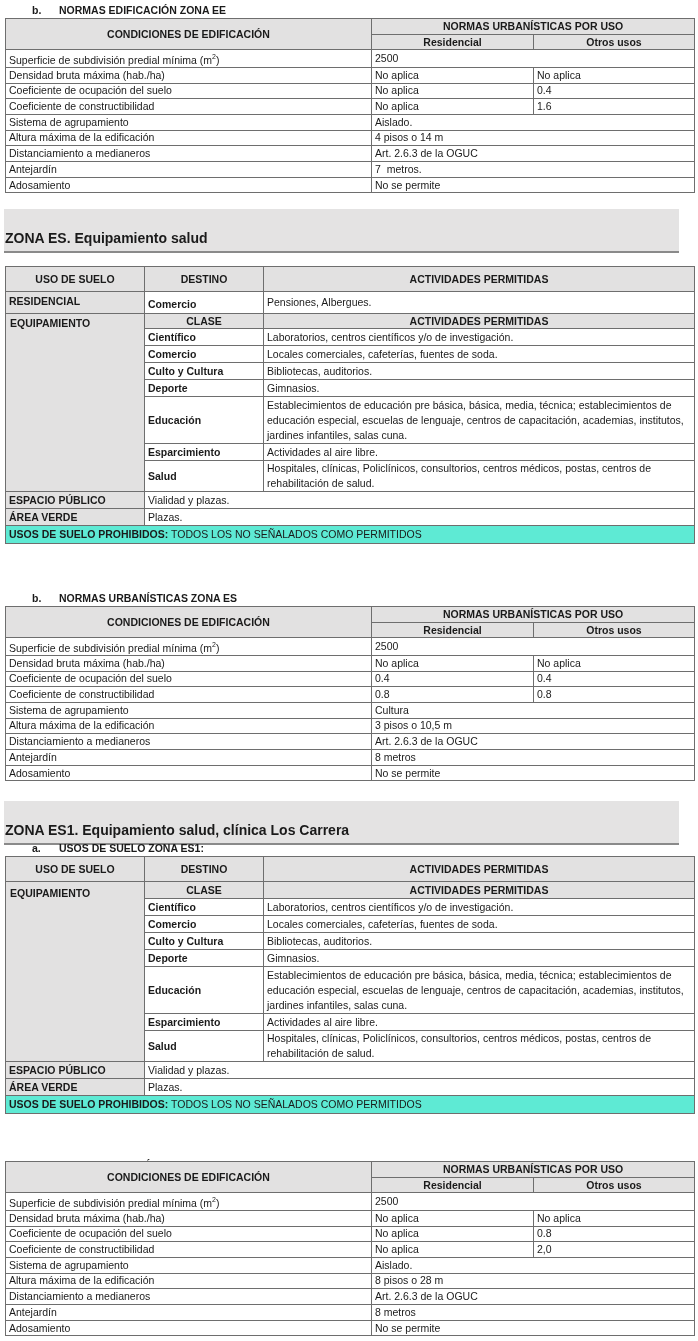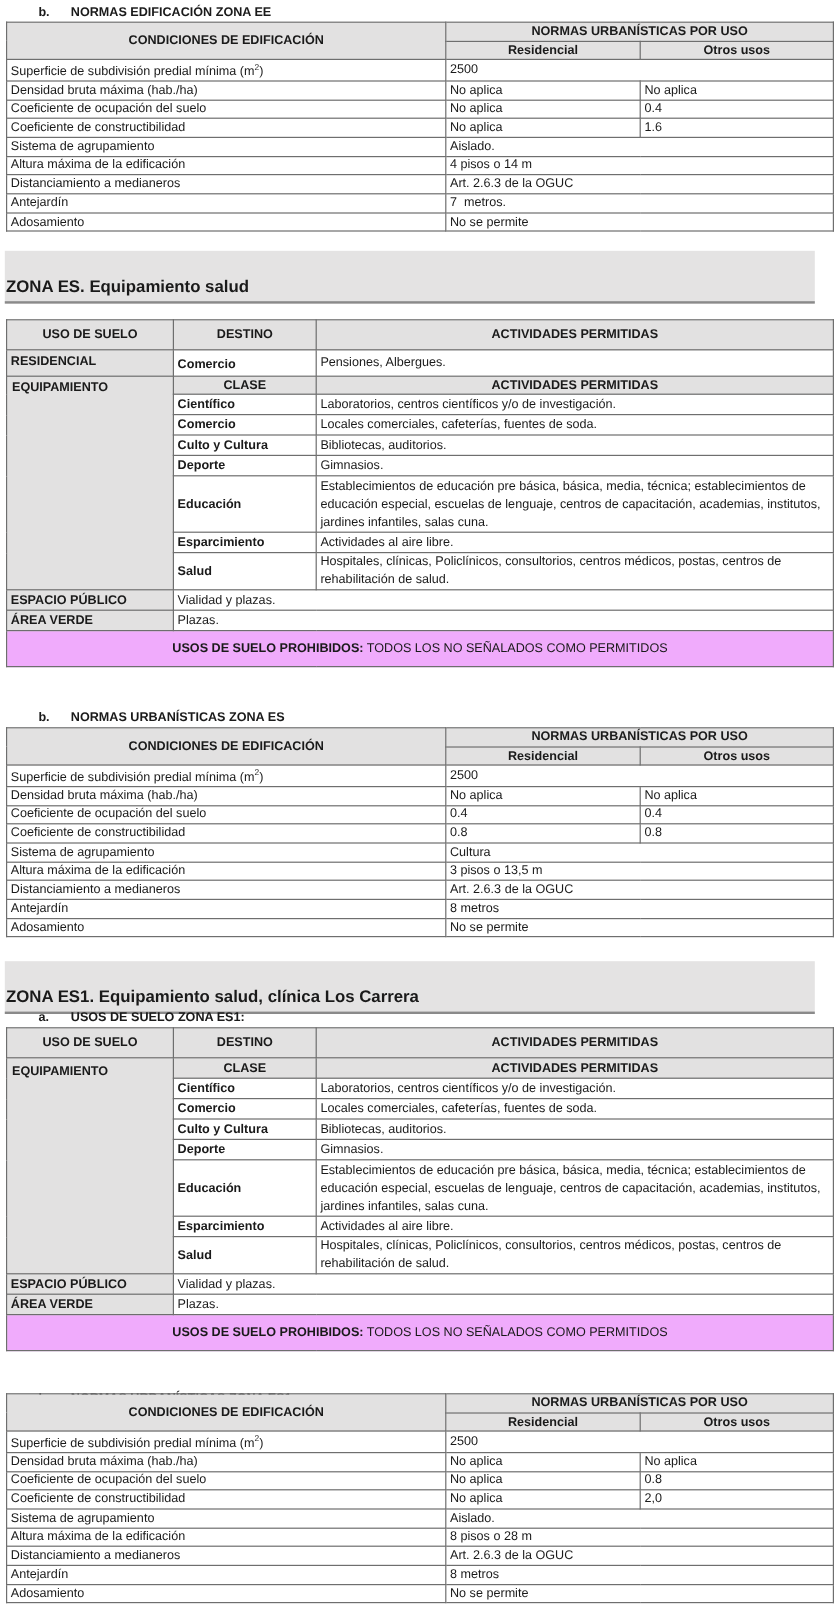--- a/index.html
+++ b/index.html
@@ -24,21 +24,21 @@
   table.norms col.c1 { width: 366px; }
   table.norms col.c2 { width: 162px; }
   table.norms col.c3 { width: 161px; }
 
   
   table.usos { left: 5px; width: 689px; }
   table.usos col.u1 { width: 139px; }
   table.usos col.u2 { width: 119px; }
   table.usos col.u3 { width: 431px; }
   table.usos td.lc { vertical-align: top; }
-  .proh { background: #f0abfc; text-align: center; height: 30px; }
+  .proh { background: #5eead4; height: 18px; }
 </style>
 </head>
 <body>
 
 <div class="sub-title" style="top:4px;">
   <span class="letter">b.</span><span>NORMAS EDIFICACIÓN ZONA EE</span>
 </div>
 <table class="norms" style="top:18px;">
   <colgroup>
       <col class="c1">
@@ -201,21 +201,21 @@
     <td>Coeficiente de constructibilidad</td>
     <td class="c">0.8</td>
     <td class="c">0.8</td>
   </tr>
   <tr>
     <td>Sistema de agrupamiento</td>
     <td class="c" colspan="2">Cultura</td>
   </tr>
   <tr>
     <td>Altura máxima de la edificación</td>
-    <td class="c" colspan="2">3 pisos o 13,5 m</td>
+    <td class="c" colspan="2">3 pisos o 10,5 m</td>
   </tr>
   <tr>
     <td>Distanciamiento a medianeros</td>
     <td class="c" colspan="2">Art. 2.6.3 de la OGUC</td>
   </tr>
   <tr>
     <td>Antejardín</td>
     <td class="c" colspan="2">8 metros</td>
   </tr>
   <tr>

